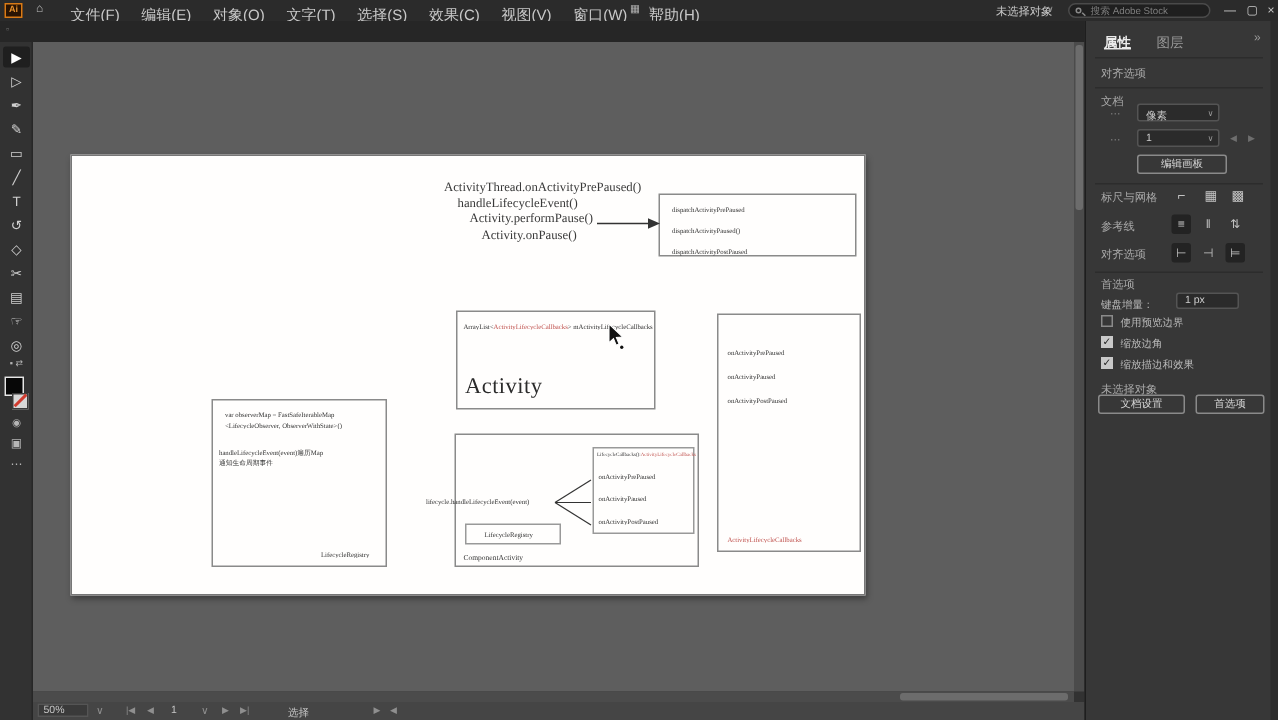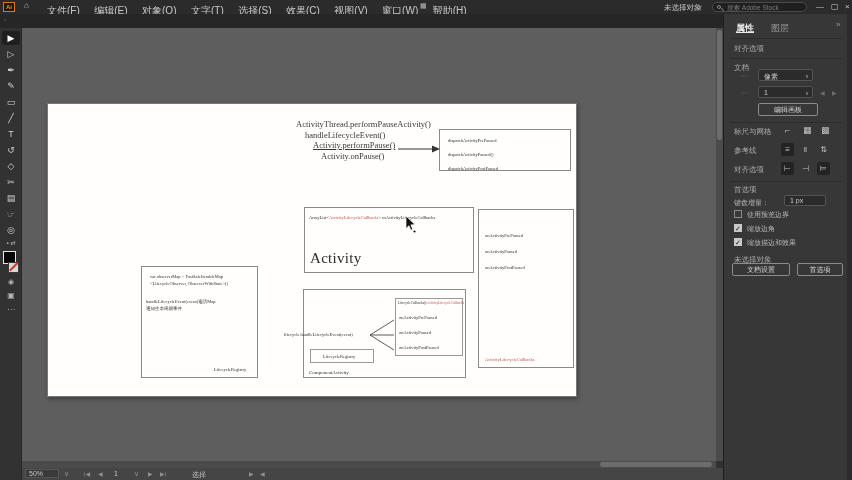--- a/index.html
+++ b/index.html
@@ -143,34 +143,34 @@
     <div id="fill-swatch" class="abs"></div>
     <div id="stroke-swatch" class="abs"></div>
     <div class="abs tool-extra" style="top:250px; font-size:7px;">◉</div>
     <div class="abs tool-extra" style="top:263px; font-size:8px;">▣</div>
     <div class="abs tool-extra" style="top:277px; font-size:8px;">⋯</div>
   </div>
 
   <div id="canvas" class="abs">
     <div id="artboard" class="abs">
 
-      <div class="abs pline" style="left:248px; top:15px;">ActivityThread.performPauseActivity()</div>
+      <div class="abs pline" style="left:248px; top:15px;">ActivityThread.onActivityPrePaused()</div>
       <div class="abs pline" style="left:257px; top:25.5px;">handleLifecycleEvent()</div>
-      <div class="abs pline" style="left:265px; top:36px;text-decoration:underline;">Activity.performPause()</div>
+      <div class="abs pline" style="left:265px; top:36px;">Activity.performPause()</div>
       <div class="abs pline" style="left:273px; top:46.5px;">Activity.onPause()</div>
 
       <div class="abs dbox" style="left:391px; top:25px; width:132px; height:42px;">
         <div class="abs tiny" style="left:8px; top:3px; line-height:28px;">
           <div>dispatchActivityPrePaused</div>
           <div>dispatchActivityPaused()</div>
           <div>dispatchActivityPostPaused</div>
         </div>
       </div>
 
-      <div class="abs dbox" style="left:256px; top:103px; width:170px; height:66px;">
+      <div class="abs dbox" style="left:256px; top:103px; width:133px; height:66px;">
         <div class="abs tiny" style="left:4px; top:7px;">
           <span>ArrayList&lt;</span><span class="red">ActivityLifecycleCallbacks</span><span>&gt; mActivityLifecycleCallbacks</span>
         </div>
         <div id="activity-title" class="abs" style="left:5px; bottom:5px;">Activity</div>
       </div>
 
       <div class="abs dbox" style="left:430px; top:105px; width:96px; height:159px;">
         <div class="abs tiny" style="left:6px; top:17px; line-height:32px;">
           <div>onActivityPrePaused</div>
           <div>onActivityPaused</div>

